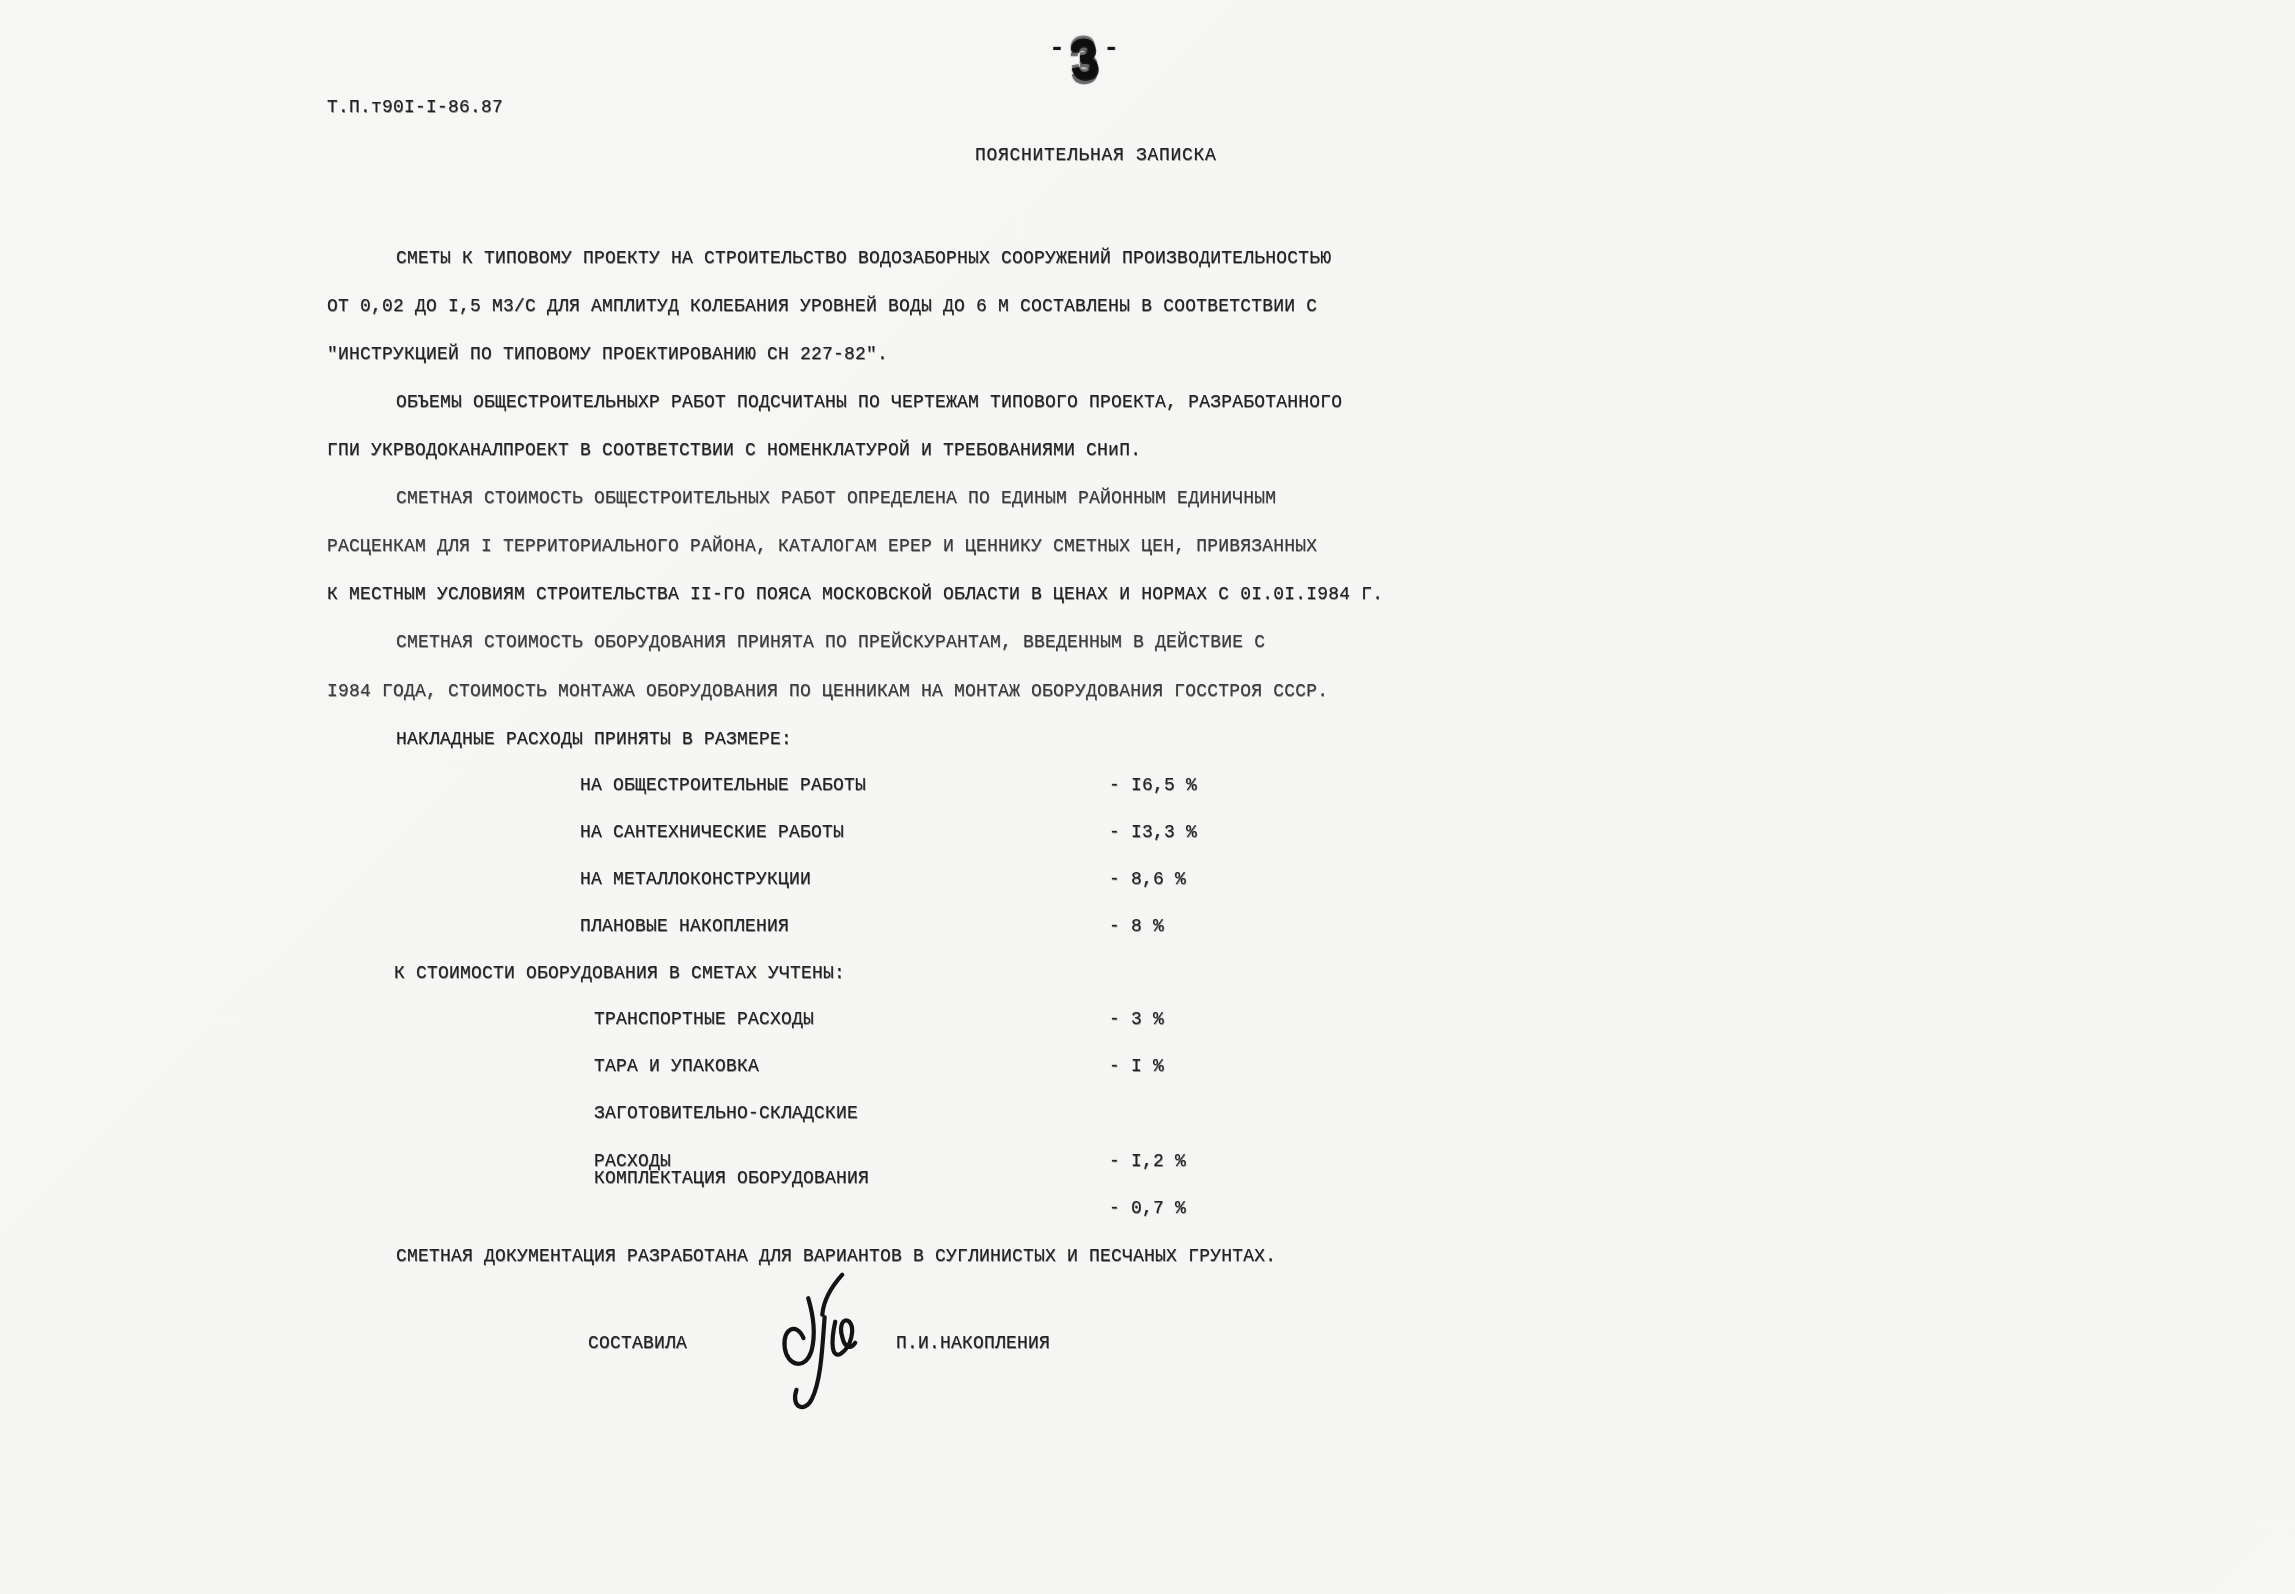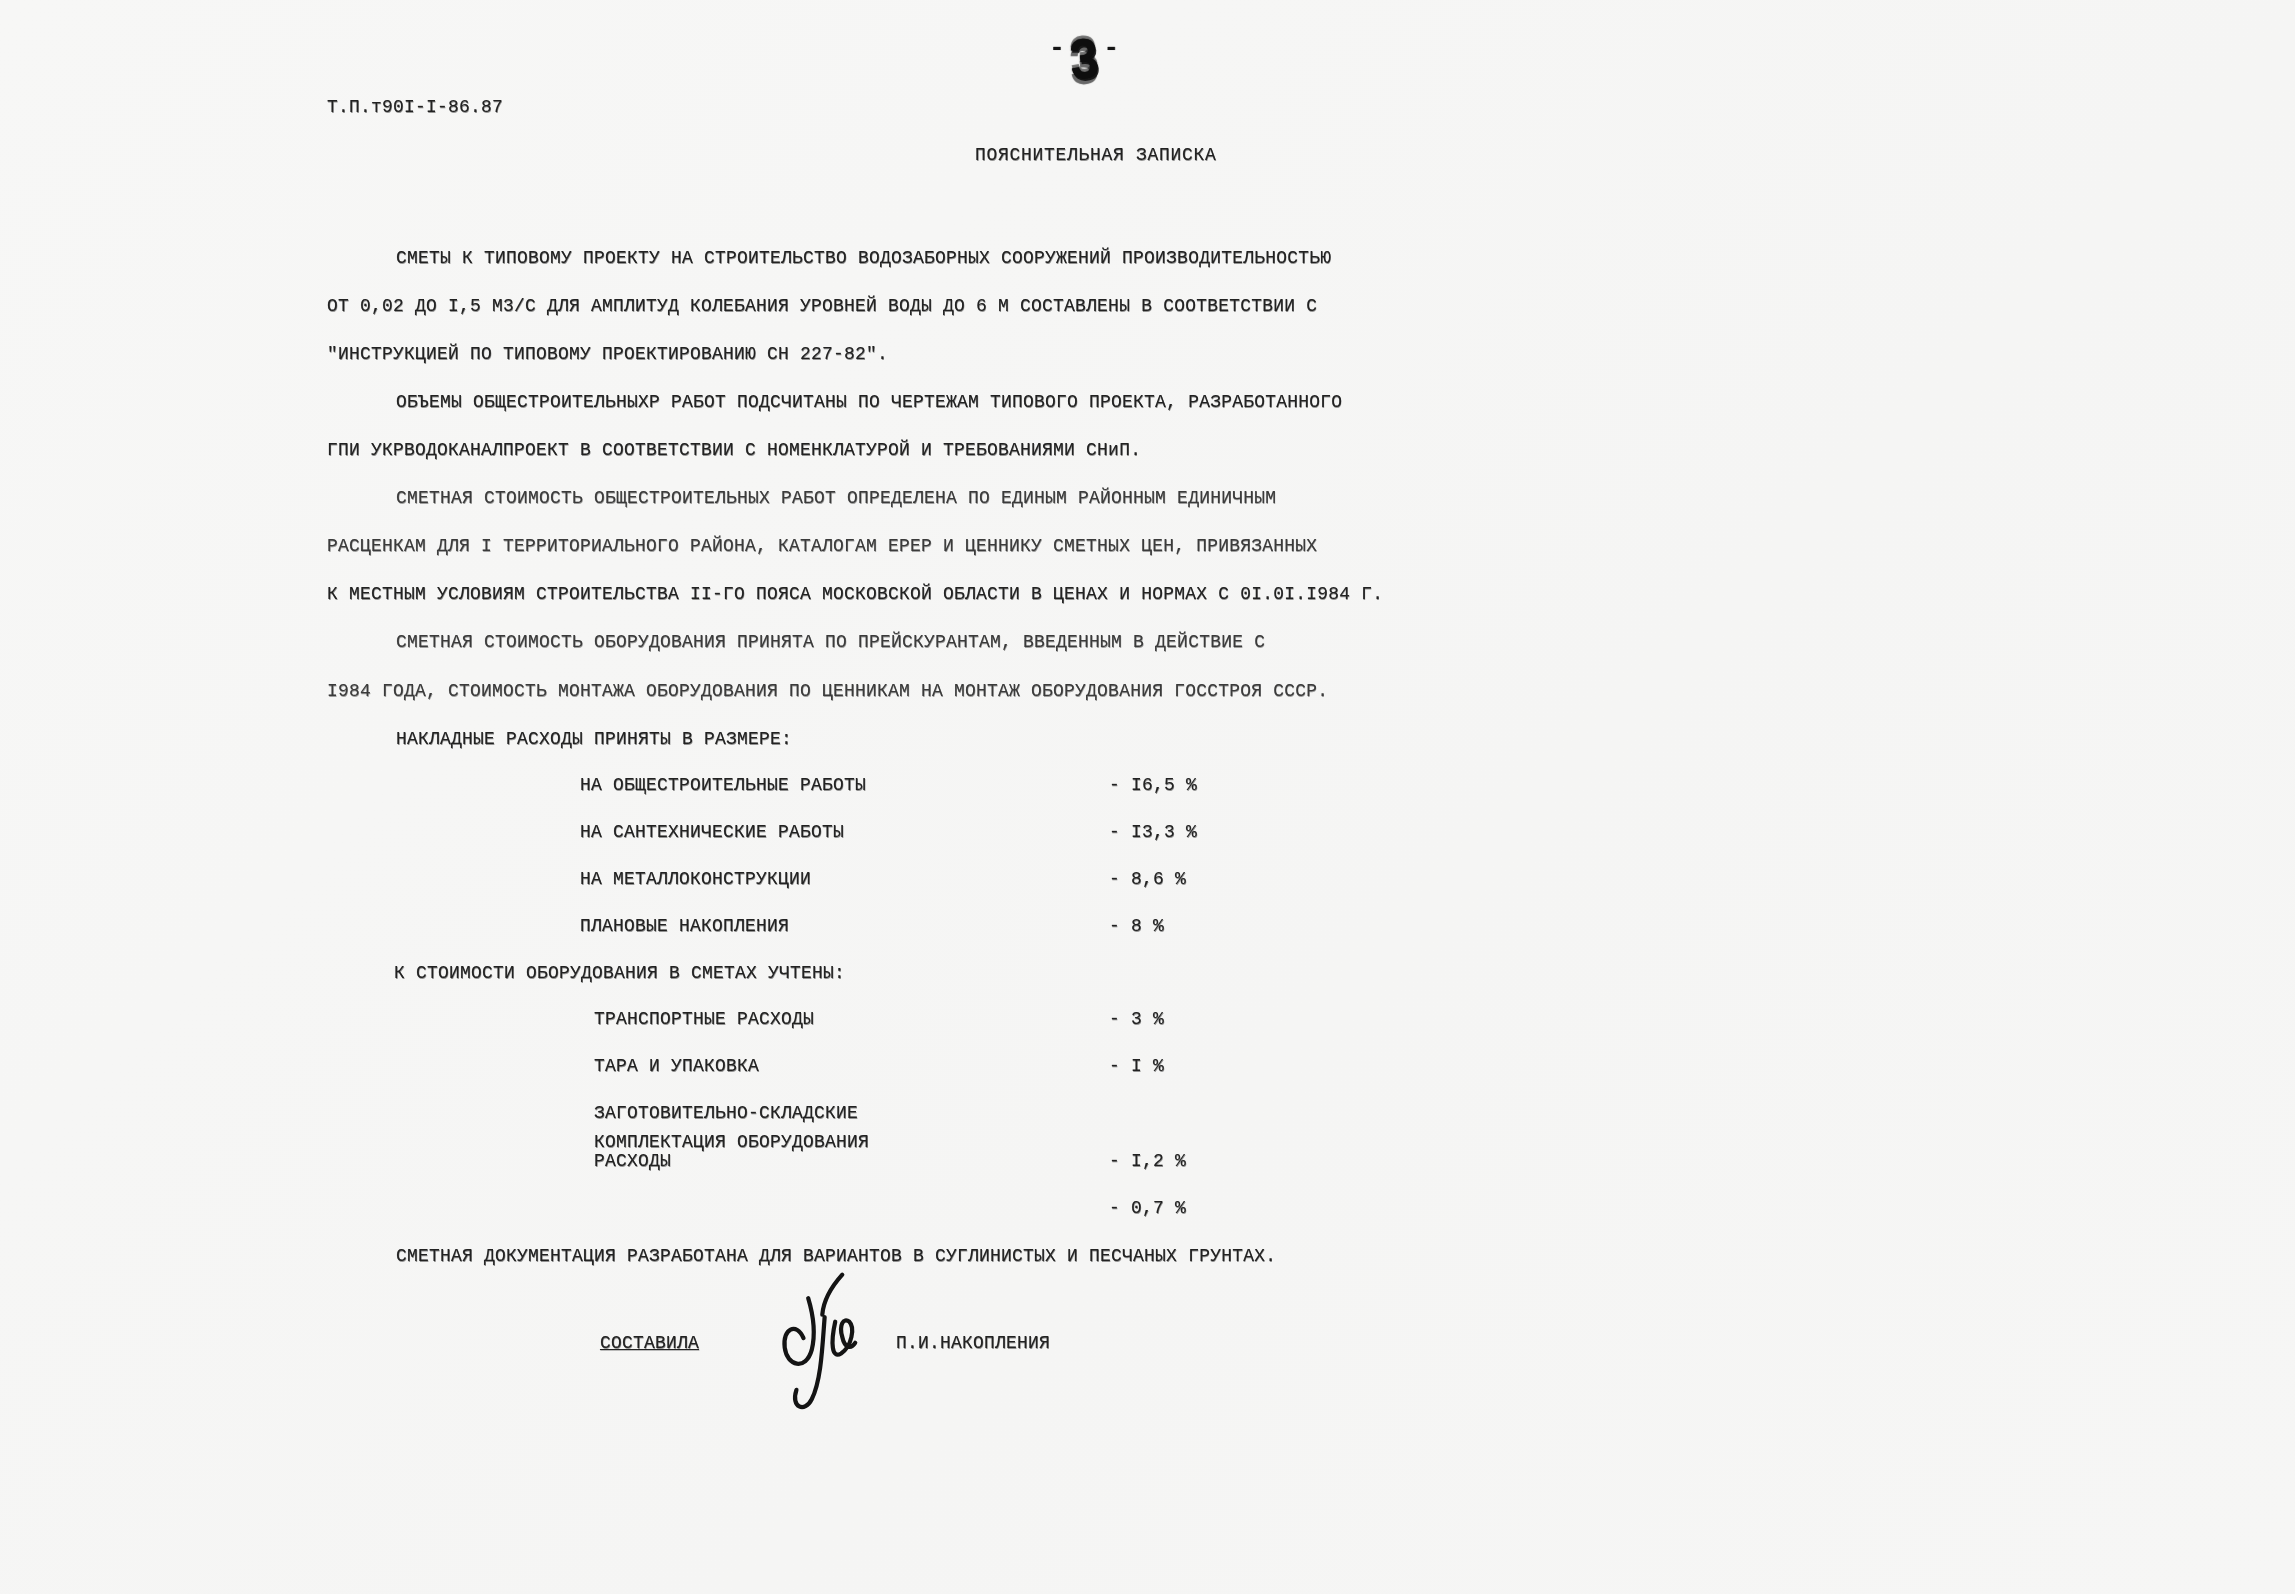--- a/index.html
+++ b/index.html
@@ -36,21 +36,21 @@
   .pn-digit {
     display: inline-block;
     font-size: 51px; font-weight: bold; color: #0e0e0e;
     transform: rotate(-5deg) scaleY(1.15);
     text-shadow: 1.1px 2.1px 0 rgba(10,10,10,0.85),
                  -0.7px 5px 0.7px rgba(10,10,10,0.6),
                  0 -2.8px 0.7px rgba(10,10,10,0.55),
                  0 0 1.4px #000;
   }
   .value-col { left: 1109px; }
-  .sig-label { left: 600px; top: 1329px; text-decoration: underline; }
+  .sig-label { left: 588px; top: 1329px; }
   .sig-name  { left: 896px; top: 1329px; }
   .signature-mark { position: absolute; left: 767px; top: 1270px; }
 </style>
 </head>
 <body>
 
 <div class="page">
 
   <div class="tline" style="left:327px; top:93px;">Т.П.т90I-I-86.87</div>
 
@@ -94,21 +94,21 @@
   <div class="tline value-col" style="top:1005px;">- 3 %</div>
 
   <div class="tline" style="left:594px; top:1052px;">ТАРА И УПАКОВКА</div>
   <div class="tline value-col" style="top:1052px;">- I %</div>
 
   <div class="tline" style="left:594px; top:1099px;">ЗАГОТОВИТЕЛЬНО-СКЛАДСКИЕ</div>
 
   <div class="tline" style="left:594px; top:1147px;">РАСХОДЫ</div>
   <div class="tline value-col" style="top:1147px;">- I,2 %</div>
 
-  <div class="tline" style="left:594px; top:1128px;">КОМПЛЕКТАЦИЯ ОБОРУДОВАНИЯ</div>
+  <div class="tline" style="left:594px; top:1164px;">КОМПЛЕКТАЦИЯ ОБОРУДОВАНИЯ</div>
   <div class="tline value-col" style="top:1194px;">- 0,7 %</div>
 
   <div class="tline" style="left:396px; top:1242px;text-align:center;">СМЕТНАЯ ДОКУМЕНТАЦИЯ РАЗРАБОТАНА ДЛЯ ВАРИАНТОВ В СУГЛИНИСТЫХ И ПЕСЧАНЫХ ГРУНТАХ.</div>
 
   <div class="tline sig-label">СОСТАВИЛА</div>
 
   <span class="signature-mark">
     <svg width="120" height="141" viewBox="0 0 100 120" aria-hidden="true">
       <g fill="none" stroke="#141414" stroke-width="3.6" stroke-linecap="round">
         <path d="M63,4 C54,14 47,26 46,38"></path>

